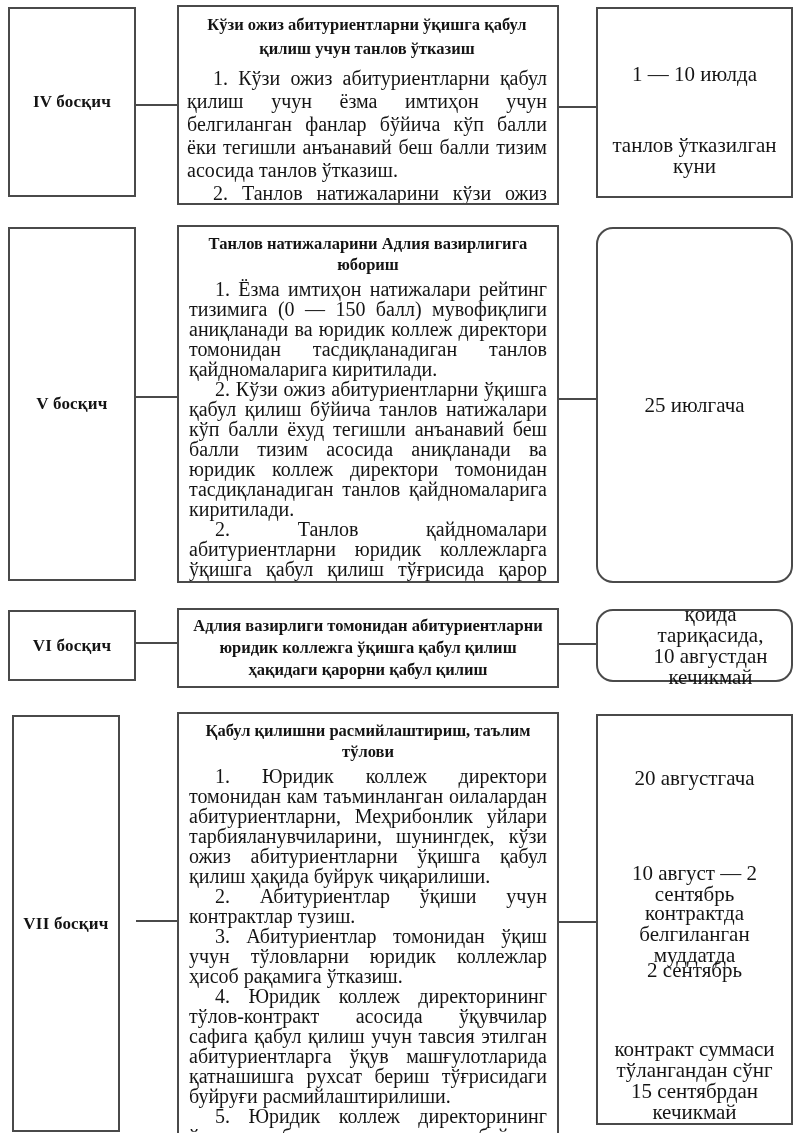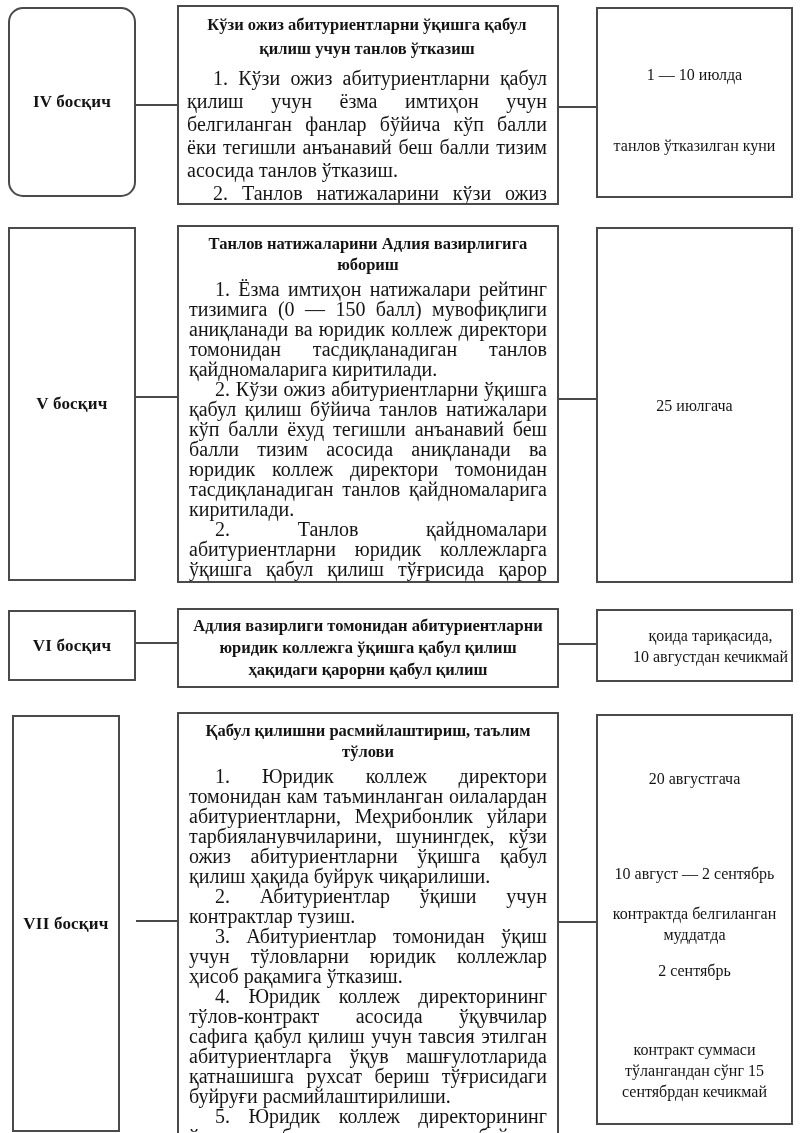--- a/index.html
+++ b/index.html
@@ -22,31 +22,31 @@
     text-align:center; margin:1px 4px 4px;
   }
   .box-para {
     margin:0; font-size:20px; line-height:20px;
     text-align:justify; text-indent:26px;
   }
   .roomy .box-title { line-height:24px; margin-bottom:6px; }
   .roomy .box-para { line-height:23px; }
   .desc-center { display:flex; align-items:center; justify-content:center; padding:2px 8px; }
   .desc-center .box-title { margin:0; line-height:22px; }
-  .timing-box { font-size:16px; line-height:21px; text-align:center; }
-  .timing-center { display:flex; flex-direction:column; align-items:center; justify-content:center; }
+  .timing-box { font-size:21px; line-height:21px; text-align:center; }
+  .timing-center { display:flex; flex-direction:column; align-items:center; justify-content:center;border-radius:17px; }
   .timing-line { position:absolute; left:6px; right:6px; text-align:center; }
   .timing-entry { position:absolute; left:12px; right:12px; text-align:center; }
 </style>
 </head>
 <body>
 
 <div class="canvas">
 
-  <div class="box stage-box" style="left:8px; top:7px; width:128px; height:190px;border-radius:15px;">
+  <div class="box stage-box" style="left:8px; top:7px; width:128px; height:190px;">
     <span class="stage-label">IV босқич</span>
   </div>
   <div class="connector" style="left:136px; top:104px; width:41px;"></div>
   <div class="box desc-box roomy" style="left:177px; top:5px; width:382px; height:200px;padding-left:8px;">
     <div class="box-title">Кўзи ожиз абитуриентларни ўқишга қабул қилиш учун танлов ўтказиш</div>
     <p class="box-para">1. Кўзи ожиз абитуриентларни қабул қилиш учун ёзма имтиҳон учун белгиланган фанлар бўйича кўп балли ёки тегишли анъанавий беш балли тизим асосида танлов ўтказиш.</p>
     <p class="box-para">2. Танлов натижаларини кўзи ожиз абитуриентларга эълон қилиш.</p>
   </div>
   <div class="connector" style="left:559px; top:106px; width:37px;"></div>
   <div class="box timing-box" style="left:596px; top:7px; width:197px; height:191px;">

